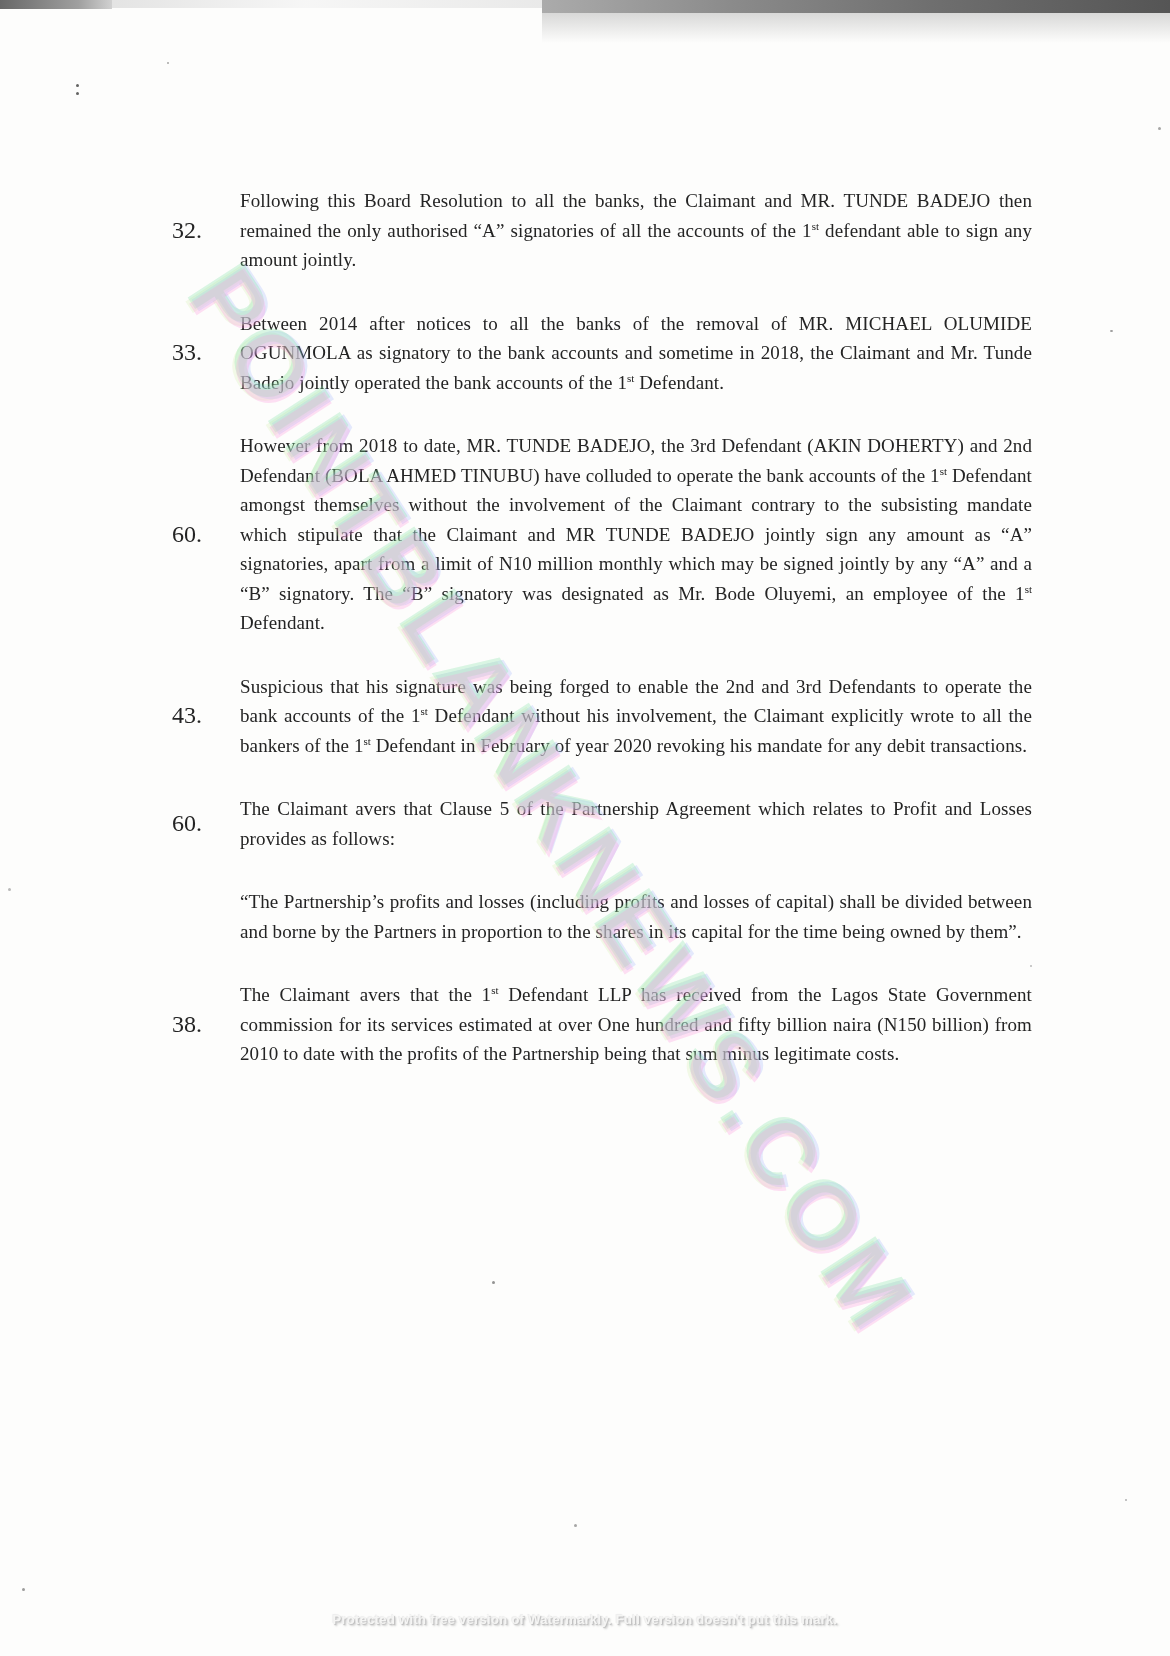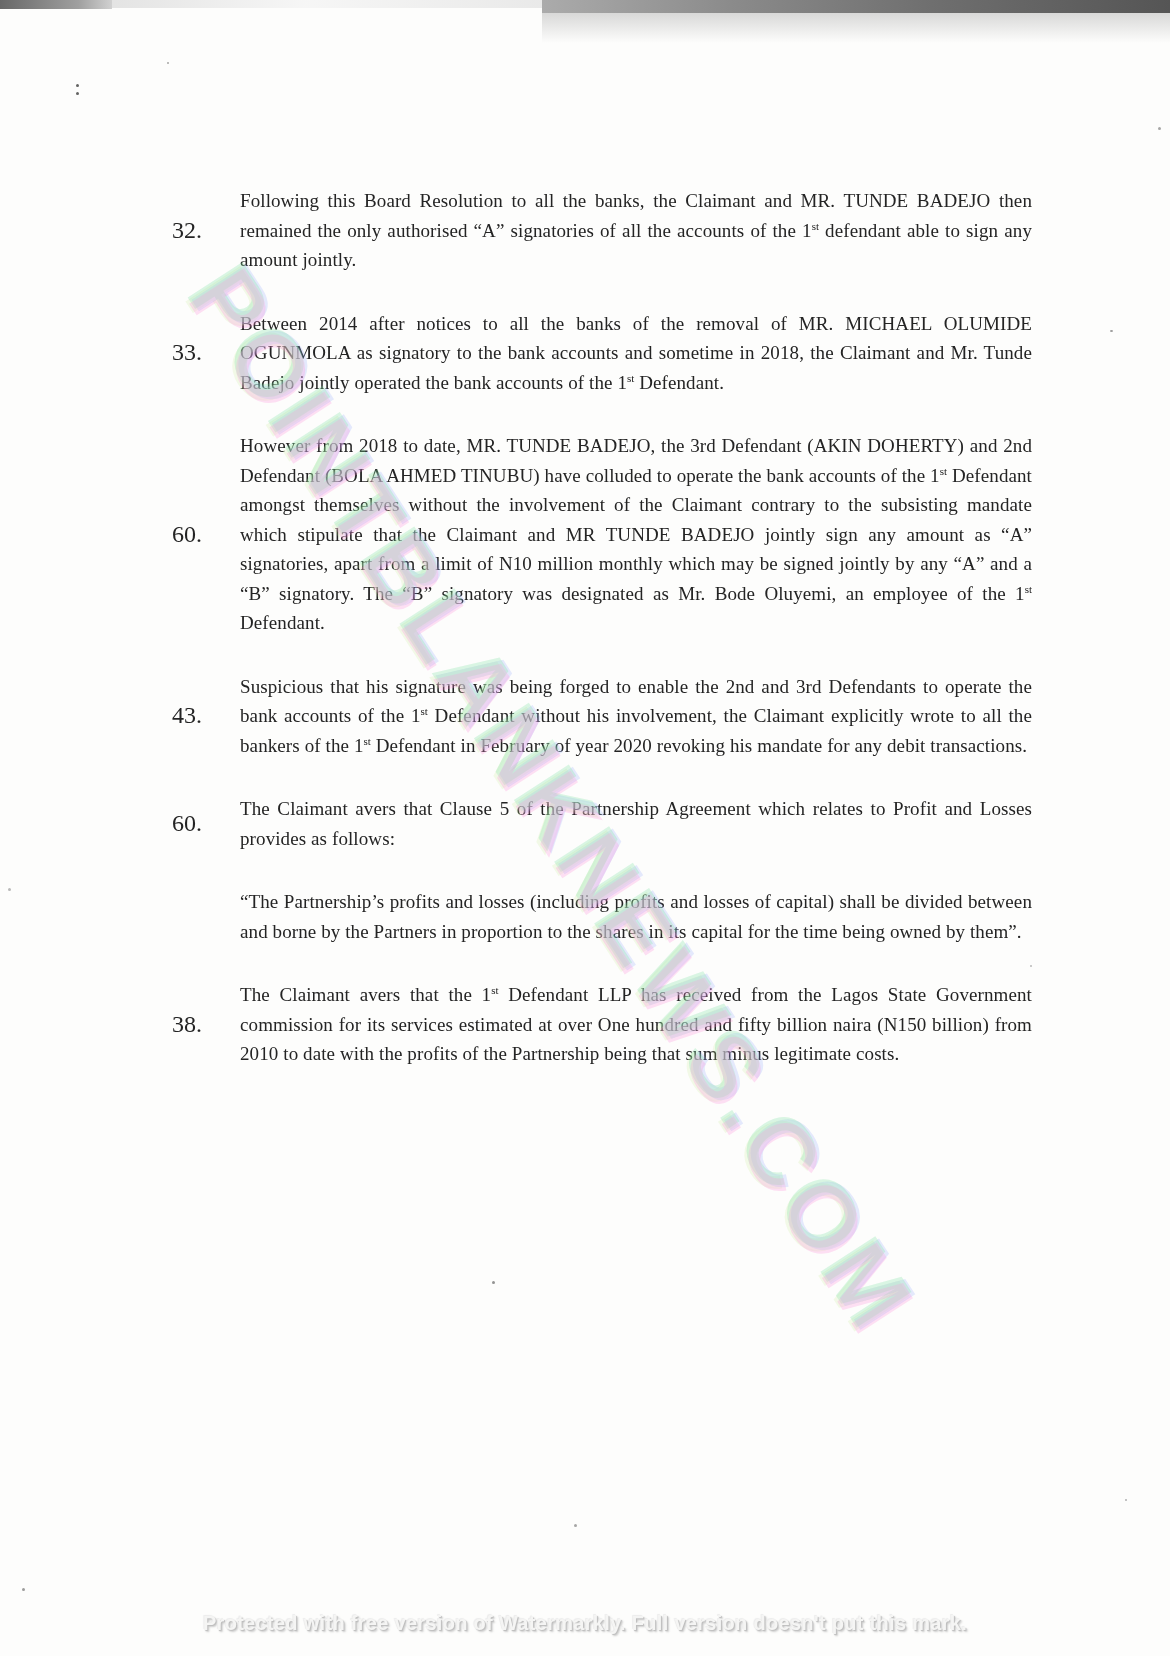--- a/index.html
+++ b/index.html
@@ -41,21 +41,21 @@
   .content{position:absolute;left:160px;top:186px;width:872px;z-index:2;}
   .para{display:flex;margin:0 0 34px 12px;align-items:center;}
   .pnum{flex:0 0 68px;font-size:24px;line-height:29.5px;}
   .ptext{flex:1;font-size:19px;line-height:29.5px;text-align:justify;
     letter-spacing:0.1px;}
   .ptext sup{font-size:0.58em;line-height:0;vertical-align:super;letter-spacing:0;}
   
   .wm-bottom{
     position:absolute;left:0;right:0;top:1612px;text-align:center;
     font-family:"Liberation Sans","DejaVu Sans",sans-serif;
-    font-size:20px;font-weight:700;letter-spacing:.3px;
+    font-size:13px;font-weight:700;letter-spacing:.3px;
     color:#f5f5f4;
     text-shadow:1px 1px 1px #bdbdbd,-1px -1px 1px #ececec,2px 2px 2px rgba(150,150,150,.45);
     z-index:4;
   }
   
   .speck{position:absolute;background:#3c3c3c;border-radius:50%;z-index:2;}
 </style>
 </head>
 <body>
 

